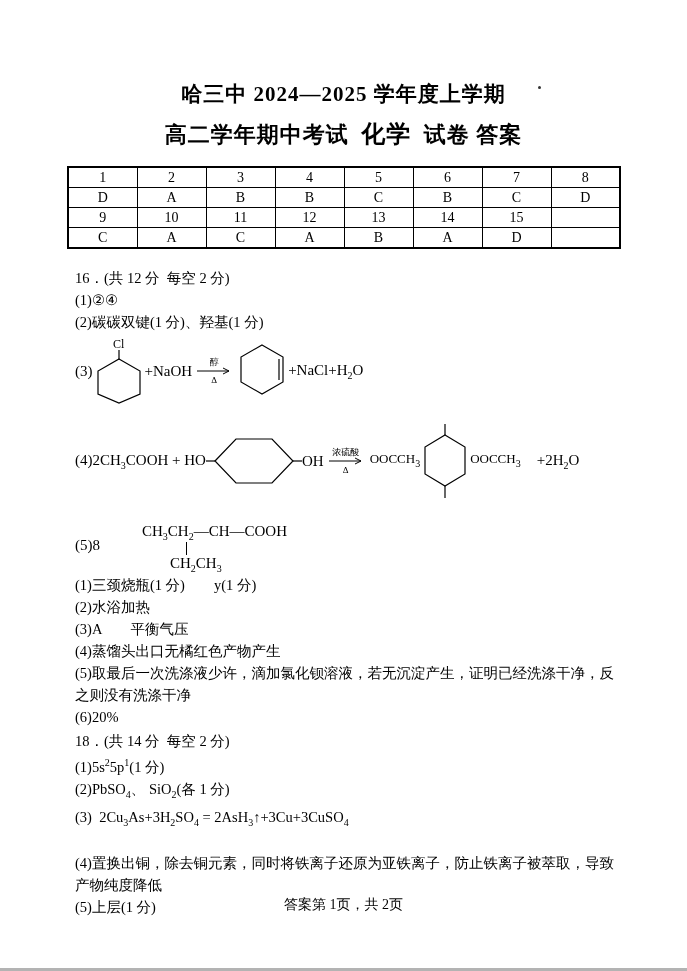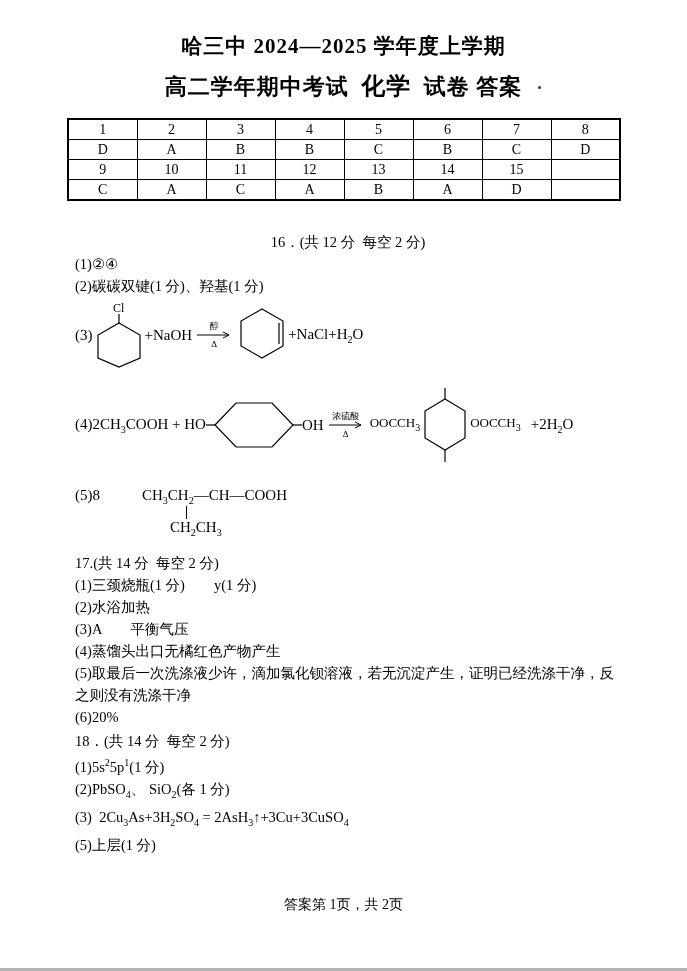--- a/index.html
+++ b/index.html
@@ -3,53 +3,53 @@
 <meta charset="utf-8">
 <style>
   html,body { margin:0; padding:0; }
   body {
     width:687px; height:971px; background:#ffffff; color:#000;
     font-family:"Liberation Serif", serif; position:relative; overflow:hidden;
   }
   .page { position:absolute; inset:0; }
 
   
-  .title1 { padding-top:32px; text-align:center; font-weight:bold; font-size:21px; letter-spacing:1px; }
+  .title1 { padding-top:80px; text-align:center; font-weight:bold; font-size:21px; letter-spacing:1px; }
   .title2 { margin-top:10px; text-align:center; font-weight:bold; font-size:22px; letter-spacing:1px; }
   .title2 .subject { font-size:24px; margin:0 6px; }
 
   .artifact-dot { position:absolute; left:538px; top:86px; width:3px; height:3px; background:#333; border-radius:50%; }
 
   
   table.answers { margin:16px 0 0 67px; width:554px; border-collapse:collapse; border:2px solid #000; }
   table.answers td { border:1px solid #000; height:19px; width:12.5%; text-align:center; font-size:14px; padding:0; }
 
   
   .section { margin:0 66px 0 75px; font-size:14.5px; line-height:22px; }
   .line { white-space:pre-wrap; }
   .heading { white-space:pre-wrap; }
   sub { font-size:10px; }
   sup { font-size:10px; }
-  .q16-head { margin-top:30px;text-align:center; }
+  .q16-head { margin-top:18px; }
   .q17-head { margin-top:14px; }
   .q18-head { margin-top:2px; }
 
   
   .rxn { display:flex; align-items:center; margin-left:75px; font-size:15px; }
   .rxn3 { margin-top:4px; height:68px; }
   .rxn4 { margin-top:2px; height:108px; }
   .rxn svg { display:block; }
   .rxn .txt { white-space:pre; }
   .arrow { display:inline-flex; flex-direction:column; align-items:center; margin:0 5px; }
   .arrow .cond { font-size:9px; line-height:10px; font-family:"Liberation Serif", serif; }
   .ester-col { display:flex; flex-direction:row; align-items:center; margin:0 2px; }
   .ester-col .ester { font-size:13px; line-height:15px; }
 
   .struct5 { display:flex; align-items:flex-start; margin:8px 0 0 75px; font-size:15px; }
-  .struct5 .label { }
+  .struct5 .label { margin-top:14px; }
   .struct5 .chain { margin-left:42px; }
   .struct5 .vline { width:1px; height:13px; background:#000; margin-left:86px; }
   .struct5 .branch { margin-left:70px; }
 
   
   .footer { position:absolute; left:0; right:0; top:896px; text-align:center; font-size:14px; }
   .bottom-strip { position:absolute; left:0; right:0; bottom:0; height:3px; background:#b3b3b3; }
 </style>
 </head>
 <body>
@@ -160,43 +160,43 @@
     </span>
     <span class="ester-col">
       <span class="ester">OOCCH<sub>3</sub></span>
       <svg width="50" height="74" viewBox="0 0 50 74">
         <line x1="25" y1="0" x2="25" y2="11" stroke="#000" stroke-width="1.2"></line>
         <polygon points="25,11 45,23 45,50 25,62 5,50 5,23" fill="none" stroke="#000" stroke-width="1.2"></polygon>
         <line x1="25" y1="62" x2="25" y2="74" stroke="#000" stroke-width="1.2"></line>
       </svg>
       <span class="ester">OOCCH<sub>3</sub></span>
     </span>
-    <span class="txt" style="margin-left:8px">+2H<sub>2</sub>O</span>
+    <span class="txt" style="margin-left:14px">+2H<sub>2</sub>O</span>
   </div>
 
   <div class="struct5">
     <span class="label">(5)8</span>
     <span class="chain-block">
       <div class="chain">CH<sub>3</sub>CH<sub>2</sub>—CH—COOH</div>
       <div class="vline"></div>
       <div class="branch">CH<sub>2</sub>CH<sub>3</sub></div>
     </span>
   </div>
 
-  <div class="section q17-head heading">17.(共 14 分  每空 2 分)</div>
   <div class="section">
       <div class="line">(1)三颈烧瓶(1 分)        y(1 分)</div>
       <div class="line">(2)水浴加热</div>
       <div class="line">(3)A        平衡气压</div>
       <div class="line">(4)蒸馏头出口无橘红色产物产生</div>
       <div class="line">(5)取最后一次洗涤液少许，滴加氯化钡溶液，若无沉淀产生，证明已经洗涤干净，反之则没有洗涤干净</div>
       <div class="line">(6)20%</div>
     </div>
 
   <div class="section q18-head heading">18．(共 14 分  每空 2 分)</div>
   <div class="section line">(1)5s<sup>2</sup>5p<sup>1</sup>(1 分)</div>
   <div class="section line" style="">(2)PbSO<sub>4</sub>、 SiO<sub>2</sub>(各 1 分)</div>
   <div class="section line">(3)  2Cu<sub>3</sub>As+3H<sub>2</sub>SO<sub>4</sub> = 2AsH<sub>3</sub>↑+3Cu+3CuSO<sub>4</sub></div>
+  <div class="section line" style="margin-top:18px">(4)置换出铜，除去铜元素，同时将铁离子还原为亚铁离子，防止铁离子被萃取，导致产物纯度降低</div>
   <div class="section line">(5)上层(1 分)</div>
 
   <div class="footer">答案第 1页，共 2页</div>
   <div class="bottom-strip"></div>
 </div>
 
 </body></html>

